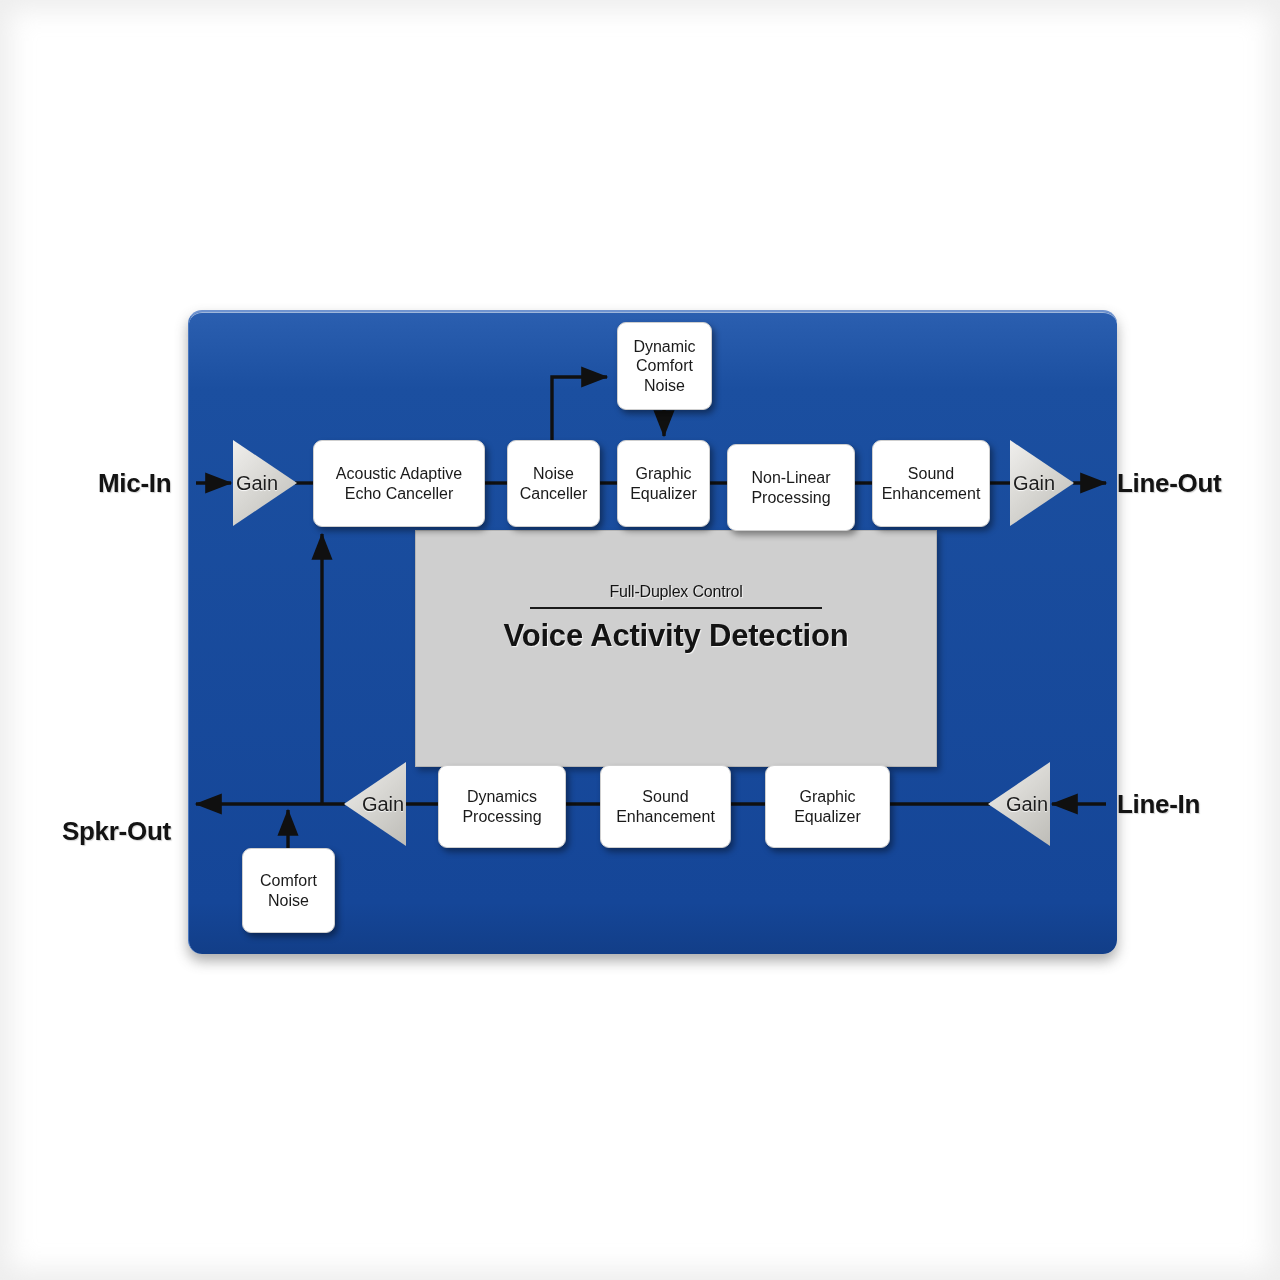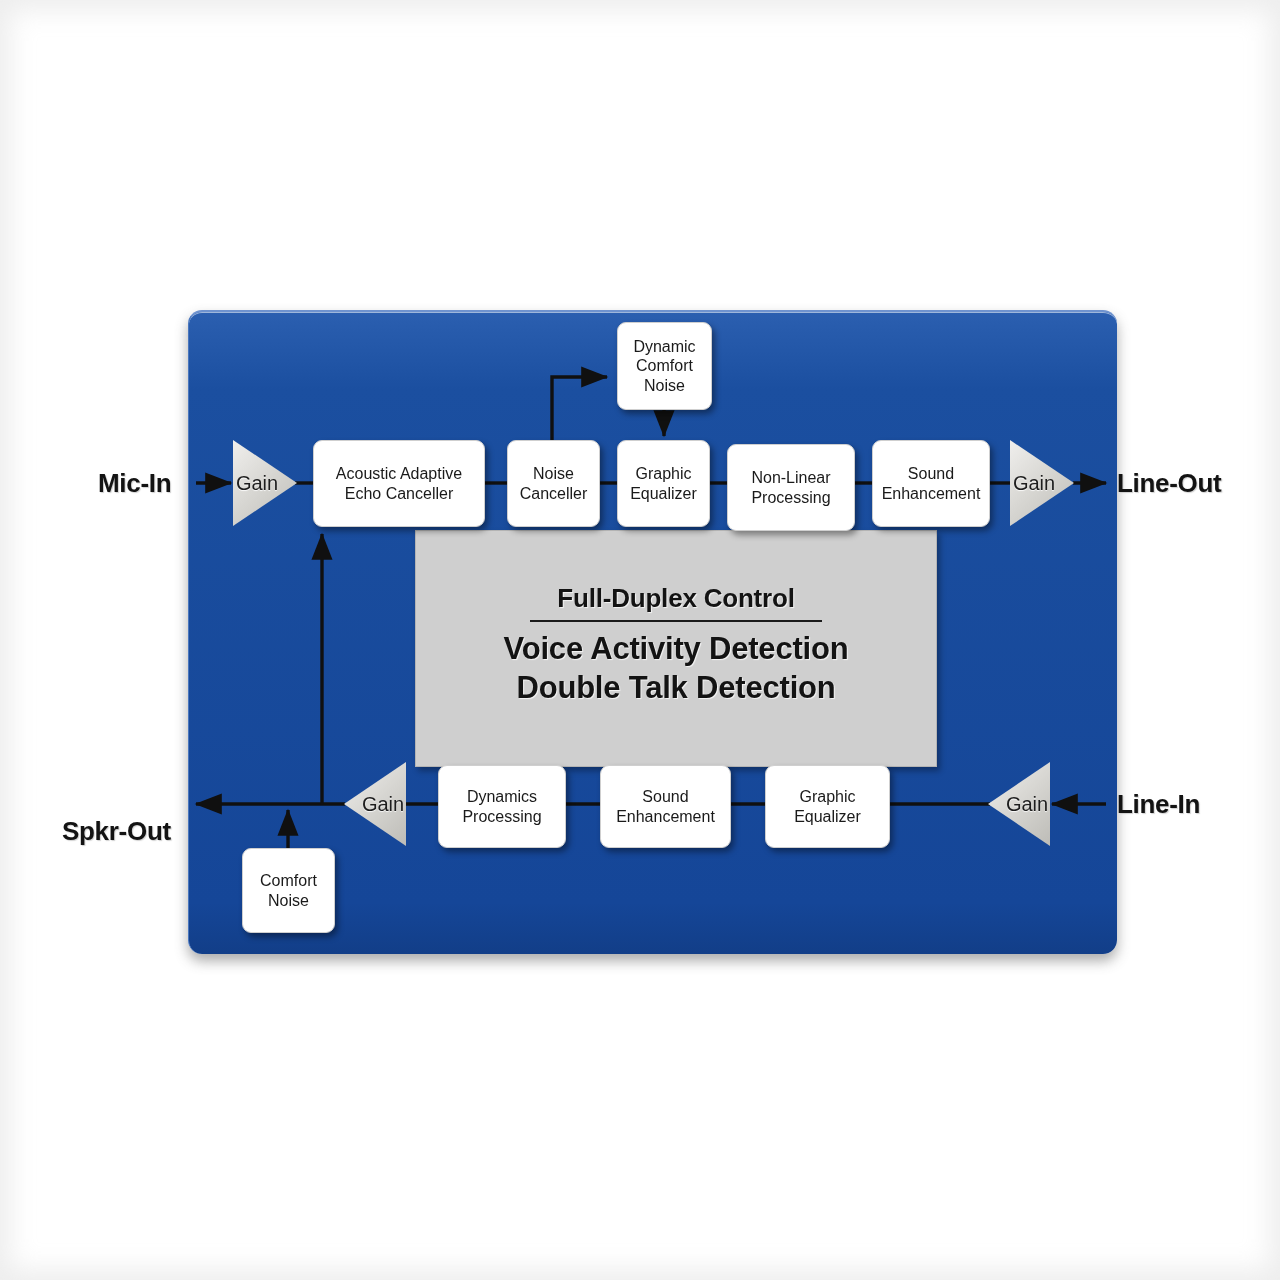--- a/index.html
+++ b/index.html
@@ -56,22 +56,22 @@
     box-shadow: 3px 4px 6px rgba(0,0,0,0.32);
   }
   .control-inner {
     position: absolute;
     left: 0; right: 0;
     top: 52px;
     text-align: center;
     color: #131313;
   }
   .cb-title {
-    font-size: 26px;
-    font-weight: bold;
+    font-size: 16px;
+    font-weight: normal;
     letter-spacing: -0.2px;
     text-shadow: 1px 1px 1px rgba(255,255,255,0.8);
   }
   .cb-rule {
     width: 292px;
     height: 0;
     margin: 6px auto 7px auto;
     border-top: 2px solid #1a1a1a;
   }
   .cb-line {
@@ -152,21 +152,20 @@
 
 <div id="stage">
 
   <div class="panel"></div>
 
   <div class="control-block">
     <div class="control-inner">
       <div class="cb-title">Full-Duplex Control</div>
       <div class="cb-rule"></div>
       <div class="cb-line">Voice Activity Detection</div>
-      <div class="cb-line">Double Talk Detection</div>
     </div>
   </div>
 
   <svg id="wires" viewBox="0 0 1280 1280">
     <defs>
       <marker id="arrow" markerWidth="9" markerHeight="9" refX="7.6" refY="3.1" orient="auto" markerUnits="strokeWidth">
         <path d="M0,0 L8,3.1 L0,6.2 z" fill="#101010"></path>
       </marker>
     </defs>
     <g stroke="#101010" stroke-width="3.4" fill="none">

